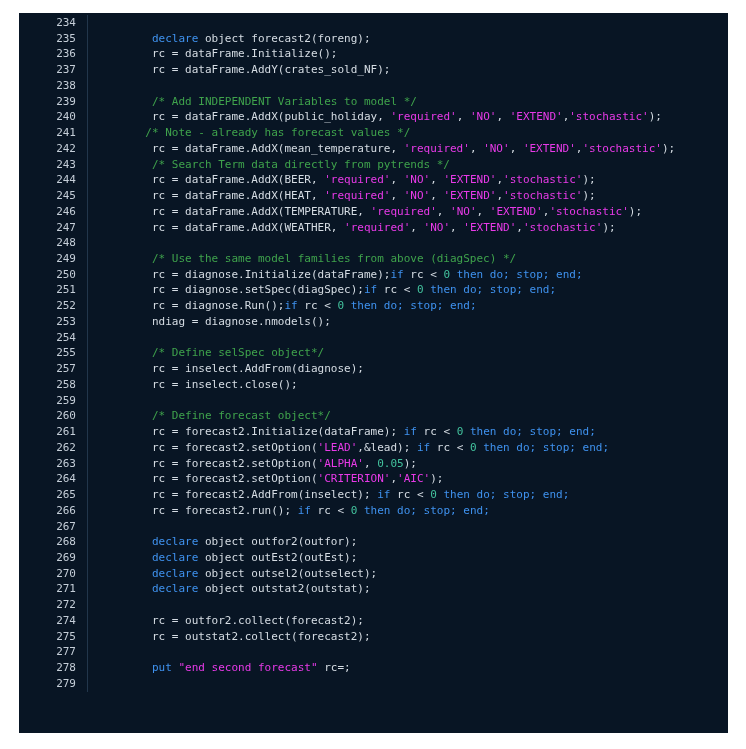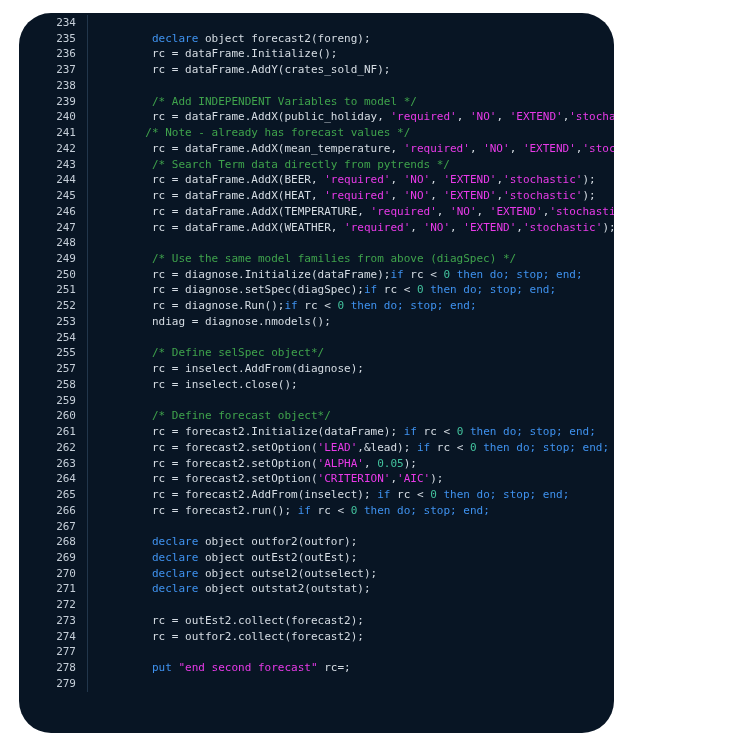--- a/index.html
+++ b/index.html
@@ -13,22 +13,22 @@
     --num:#43c39e;
     --margin:#ffffff;
   }
   html,body{margin:0;padding:0;}
   body{
     width:746px;height:749px;background:var(--margin);
     font-family:"DejaVu Sans Mono","Liberation Mono",monospace;
     overflow:hidden;position:relative;
   }
   .editor{
-    position:absolute;left:19px;top:13px;width:595px;height:720px;
-    background:var(--bg);overflow:hidden;border-radius:32px;
+    position:absolute;left:19px;top:13px;width:709px;height:720px;
+    background:var(--bg);overflow:hidden;
   }
   .lines{margin-top:2px;}
   .row{
     display:flex;
     font-size:11px;line-height:15.74px;
     white-space:pre;
   }
   .gutter{
     flex:0 0 69px;box-sizing:border-box;
     text-align:right;padding-right:11px;
@@ -79,20 +79,20 @@
         <div class="row"><div class="gutter">263</div><div class="code"><span class="tok-pl">        rc = forecast2.setOption(</span><span class="tok-str">'ALPHA'</span><span class="tok-pl">, </span><span class="tok-num">0.05</span><span class="tok-pl">);</span></div></div>
         <div class="row"><div class="gutter">264</div><div class="code"><span class="tok-pl">        rc = forecast2.setOption(</span><span class="tok-str">'CRITERION'</span><span class="tok-pl">,</span><span class="tok-str">'AIC'</span><span class="tok-pl">);</span></div></div>
         <div class="row"><div class="gutter">265</div><div class="code"><span class="tok-pl">        rc = forecast2.AddFrom(inselect); </span><span class="tok-kw">if</span><span class="tok-pl"> rc &lt; </span><span class="tok-num">0</span><span class="tok-pl"> </span><span class="tok-kw">then</span><span class="tok-pl"> </span><span class="tok-kw">do;</span><span class="tok-pl"> </span><span class="tok-kw">stop;</span><span class="tok-pl"> </span><span class="tok-kw">end;</span></div></div>
         <div class="row"><div class="gutter">266</div><div class="code"><span class="tok-pl">        rc = forecast2.run(); </span><span class="tok-kw">if</span><span class="tok-pl"> rc &lt; </span><span class="tok-num">0</span><span class="tok-pl"> </span><span class="tok-kw">then</span><span class="tok-pl"> </span><span class="tok-kw">do;</span><span class="tok-pl"> </span><span class="tok-kw">stop;</span><span class="tok-pl"> </span><span class="tok-kw">end;</span></div></div>
         <div class="row"><div class="gutter">267</div><div class="code"></div></div>
         <div class="row"><div class="gutter">268</div><div class="code"><span class="tok-pl">        </span><span class="tok-kw">declare</span><span class="tok-pl"> object outfor2(outfor);</span></div></div>
         <div class="row"><div class="gutter">269</div><div class="code"><span class="tok-pl">        </span><span class="tok-kw">declare</span><span class="tok-pl"> object outEst2(outEst);</span></div></div>
         <div class="row"><div class="gutter">270</div><div class="code"><span class="tok-pl">        </span><span class="tok-kw">declare</span><span class="tok-pl"> object outsel2(outselect);</span></div></div>
         <div class="row"><div class="gutter">271</div><div class="code"><span class="tok-pl">        </span><span class="tok-kw">declare</span><span class="tok-pl"> object outstat2(outstat);</span></div></div>
         <div class="row"><div class="gutter">272</div><div class="code"></div></div>
-        <div class="row"><div class="gutter">273</div><div class="code"><span class="tok-pl">        rc = outEst2.collect(forecast2);</span></div></div>
         <div class="row"><div class="gutter">274</div><div class="code"><span class="tok-pl">        rc = outfor2.collect(forecast2);</span></div></div>
+        <div class="row"><div class="gutter">275</div><div class="code"><span class="tok-pl">        rc = outstat2.collect(forecast2);</span></div></div>
         <div class="row"><div class="gutter">277</div><div class="code"></div></div>
         <div class="row"><div class="gutter">278</div><div class="code"><span class="tok-pl">        </span><span class="tok-kw">put</span><span class="tok-pl"> </span><span class="tok-str">"end second forecast"</span><span class="tok-pl"> rc=;</span></div></div>
         <div class="row"><div class="gutter">279</div><div class="code"></div></div>
       </div>
   </div>
 </div>
 
 </body></html>

